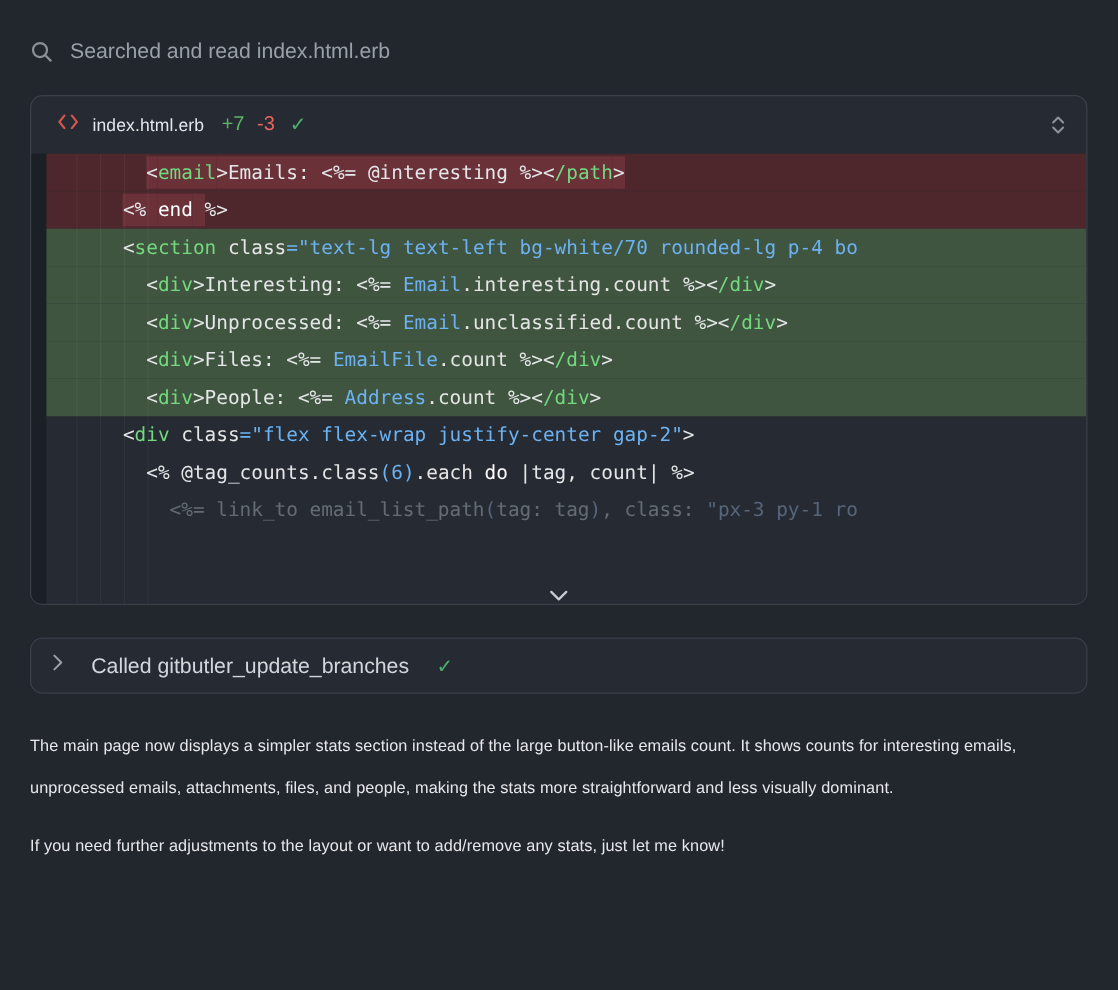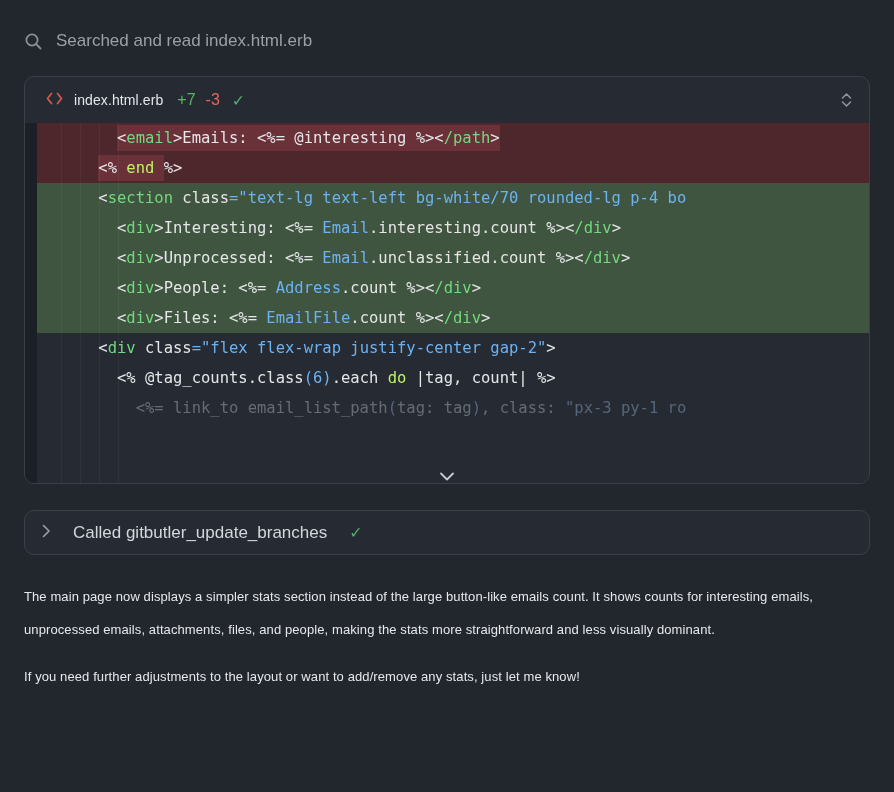--- a/index.html
+++ b/index.html
@@ -65,21 +65,21 @@
   }
   .line.removed  { background: #4e272d; }
   .line.added    { background: #405540; }
   .line.modified { background: #49503a; }
   .line.context  { background: transparent; }
   .line.faded    { opacity: .55; }
   .removed .hl  { background: #6b3139; padding: 4px 0; }
   .modified .hl { background: #4d7045; padding: 4px 0; }
   .c-t { color: #e4e6e8; }
   .c-g { color: #72d97e; }
-  .c-r { color: #bef264; }
+  .c-r { color: #ffffff; }
   .c-p { color: #e5e5e5; }
   .c-b { color: #6cb2f2; }
   .c-f { color: #98a0a8; }
   .c-fb { color: #7e95b5; }
   .indent-guide {
     position: absolute; top: 0; width: 1px; height: 100%;
     background: rgba(255,255,255,.045); z-index: 1;
   }
   .expand-chevron {
     position: absolute; left: 50%; bottom: 1px; transform: translateX(-50%);
@@ -142,22 +142,22 @@
         </svg>
       </span>
     </div>
     <div class="code">
       <div>
           <div class="line removed"><span class="c-t">      </span><span class="c-t hl">&lt;</span><span class="c-g hl">email</span><span class="c-t hl">&gt;Emails: &lt;%= @interesting %&gt;&lt;</span><span class="c-g hl">/path</span><span class="c-t hl">&gt;</span></div>
           <div class="line removed"><span class="c-t">    </span><span class="c-t hl">&lt;% </span><span class="c-r hl">end</span><span class="c-t hl"> </span><span class="c-t">%&gt;</span></div>
           <div class="line added"><span class="c-t">    &lt;</span><span class="c-g">section</span><span class="c-t"> </span><span class="c-p">class</span><span class="c-b">="text-lg text-left bg-white/70 rounded-lg p-4 bo</span></div>
           <div class="line added"><span class="c-t">      &lt;</span><span class="c-g">div</span><span class="c-t">&gt;Interesting: &lt;%= </span><span class="c-b">Email</span><span class="c-p">.interesting.count</span><span class="c-t"> %&gt;&lt;</span><span class="c-g">/div</span><span class="c-t">&gt;</span></div>
           <div class="line added"><span class="c-t">      &lt;</span><span class="c-g">div</span><span class="c-t">&gt;Unprocessed: &lt;%= </span><span class="c-b">Email</span><span class="c-p">.unclassified.count</span><span class="c-t"> %&gt;&lt;</span><span class="c-g">/div</span><span class="c-t">&gt;</span></div>
+          <div class="line added"><span class="c-t">      &lt;</span><span class="c-g">div</span><span class="c-t">&gt;Files: &lt;%= </span><span class="c-b">EmailFile</span><span class="c-p">.count</span><span class="c-t"> %&gt;&lt;</span><span class="c-g">/div</span><span class="c-t">&gt;</span></div>
           <div class="line added"><span class="c-t">      &lt;</span><span class="c-g">div</span><span class="c-t">&gt;People: &lt;%= </span><span class="c-b">Address</span><span class="c-p">.count</span><span class="c-t"> %&gt;&lt;</span><span class="c-g">/div</span><span class="c-t">&gt;</span></div>
-          <div class="line added"><span class="c-t">      &lt;</span><span class="c-g">div</span><span class="c-t">&gt;Files: &lt;%= </span><span class="c-b">EmailFile</span><span class="c-p">.count</span><span class="c-t"> %&gt;&lt;</span><span class="c-g">/div</span><span class="c-t">&gt;</span></div>
           <div class="line context"><span class="c-t">    &lt;</span><span class="c-g">div</span><span class="c-t"> </span><span class="c-p">class</span><span class="c-b">="flex flex-wrap justify-center gap-2"</span><span class="c-t">&gt;</span></div>
           <div class="line context"><span class="c-t">      &lt;% @tag_counts</span><span class="c-p">.class</span><span class="c-b">(6)</span><span class="c-p">.each</span><span class="c-t"> </span><span class="c-r">do</span><span class="c-t"> |tag, count| %&gt;</span></div>
           <div class="line faded"><span class="c-f">        &lt;%= link_to email_list_path</span><span class="c-fb">(</span><span class="c-f">tag: tag</span><span class="c-fb">)</span><span class="c-f">, class: </span><span class="c-fb">"px-3 py-1 ro</span></div>
         </div>
       <div class="indent-guide" style="left:36px"></div>
       <div class="indent-guide" style="left:55px"></div>
       <div class="indent-guide" style="left:74px"></div>
       <div class="indent-guide" style="left:93px"></div>
       <div class="expand-chevron">
         <svg width="17" height="11" viewBox="0 0 17 11">

